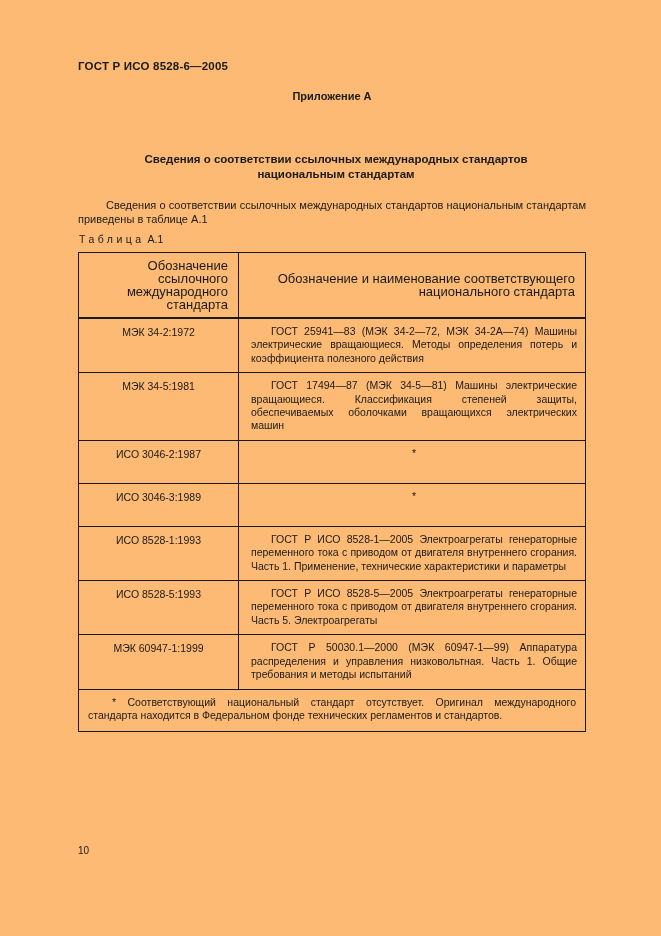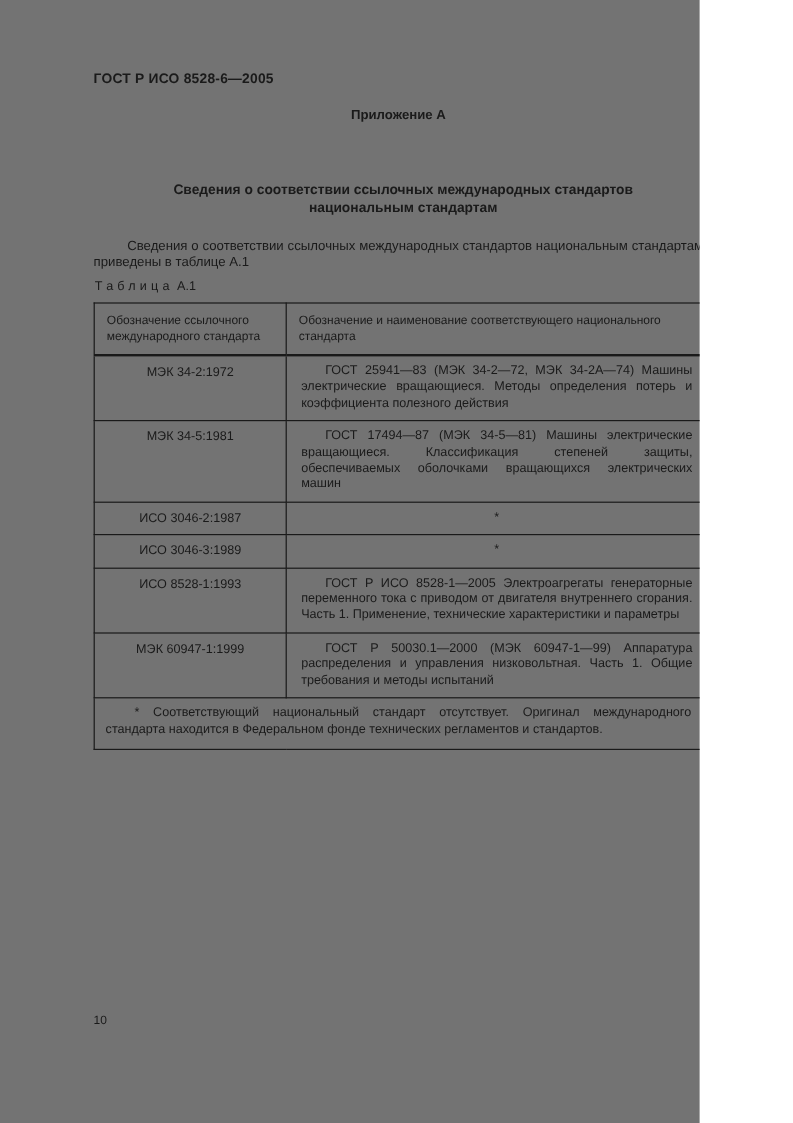--- a/index.html
+++ b/index.html
@@ -2,23 +2,23 @@
 <html><head>
 <meta charset="utf-8">
 <style>
   html, body {
     margin: 0;
     padding: 0;
     background: #ffffff;
   }
   .page {
     position: relative;
-    width: 583px;
+    width: 661px;
     height: 936px;
-    background: #737373;
+    background: #fdba74;
     color: #1a1a1a;
     font-family: "Liberation Sans", sans-serif;
     overflow: hidden;
   }
   .doc-code {
     position: absolute;
     top: 60px;
     left: 78px;
     font-size: 11.5px;
     font-weight: bold;
@@ -74,34 +74,34 @@
     border-collapse: collapse;
     font-size: 10.5px;
     color: #1a1a1a;
   }
   table.std th,
   table.std td {
     border: 1px solid #1a1a1a;
   }
   table.std th {
     font-weight: normal;
-    font-size: 10px;
+    font-size: 13px;
     line-height: 13px;
-    text-align: left;
+    text-align: right;
     vertical-align: middle;
     padding: 6px 10px;
     height: 30px;
     border-bottom-width: 2px;
   }
   table.std th.col-ref { width: 139px; }
   td.ref {
     width: 139px;
     text-align: center;
     vertical-align: top;
-    padding: 7px 4px 6px;
+    padding: 7px 4px 22px;
     line-height: 13px;
     white-space: nowrap;
   }
   td.nat {
     text-align: justify;
     vertical-align: top;
     padding: 6px 8px 7px 12px;
     line-height: 13.4px;
     text-indent: 20px;
   }
@@ -168,20 +168,24 @@
       </tr>
       <tr>
         <td class="ref">ИСО 3046-3:1989</td>
         <td class="nat star">*</td>
       </tr>
       <tr>
         <td class="ref">ИСО 8528-1:1993</td>
         <td class="nat">ГОСТ Р ИСО 8528-1—2005 Электроагрегаты генераторные переменного тока с приводом от двигателя внутреннего сгорания. Часть 1. Применение, технические характеристики и параметры</td>
       </tr>
       <tr>
+        <td class="ref">ИСО 8528-5:1993</td>
+        <td class="nat">ГОСТ Р ИСО 8528-5—2005 Электроагрегаты генераторные переменного тока с приводом от двигателя внутреннего сгорания. Часть 5. Электроагрегаты</td>
+      </tr>
+      <tr>
         <td class="ref">МЭК 60947-1:1999</td>
         <td class="nat">ГОСТ Р 50030.1—2000 (МЭК 60947-1—99) Аппаратура распределения и управления низковольтная. Часть 1. Общие требования и методы испытаний</td>
       </tr>
       <tr>
         <td class="footnote" colspan="2">* Соответствующий национальный стандарт отсутствует. Оригинал международного стандарта находится в Федеральном фонде технических регламентов и стандартов.</td>
       </tr>
     </tbody>
   </table>
 
   <div class="page-number">10</div>

